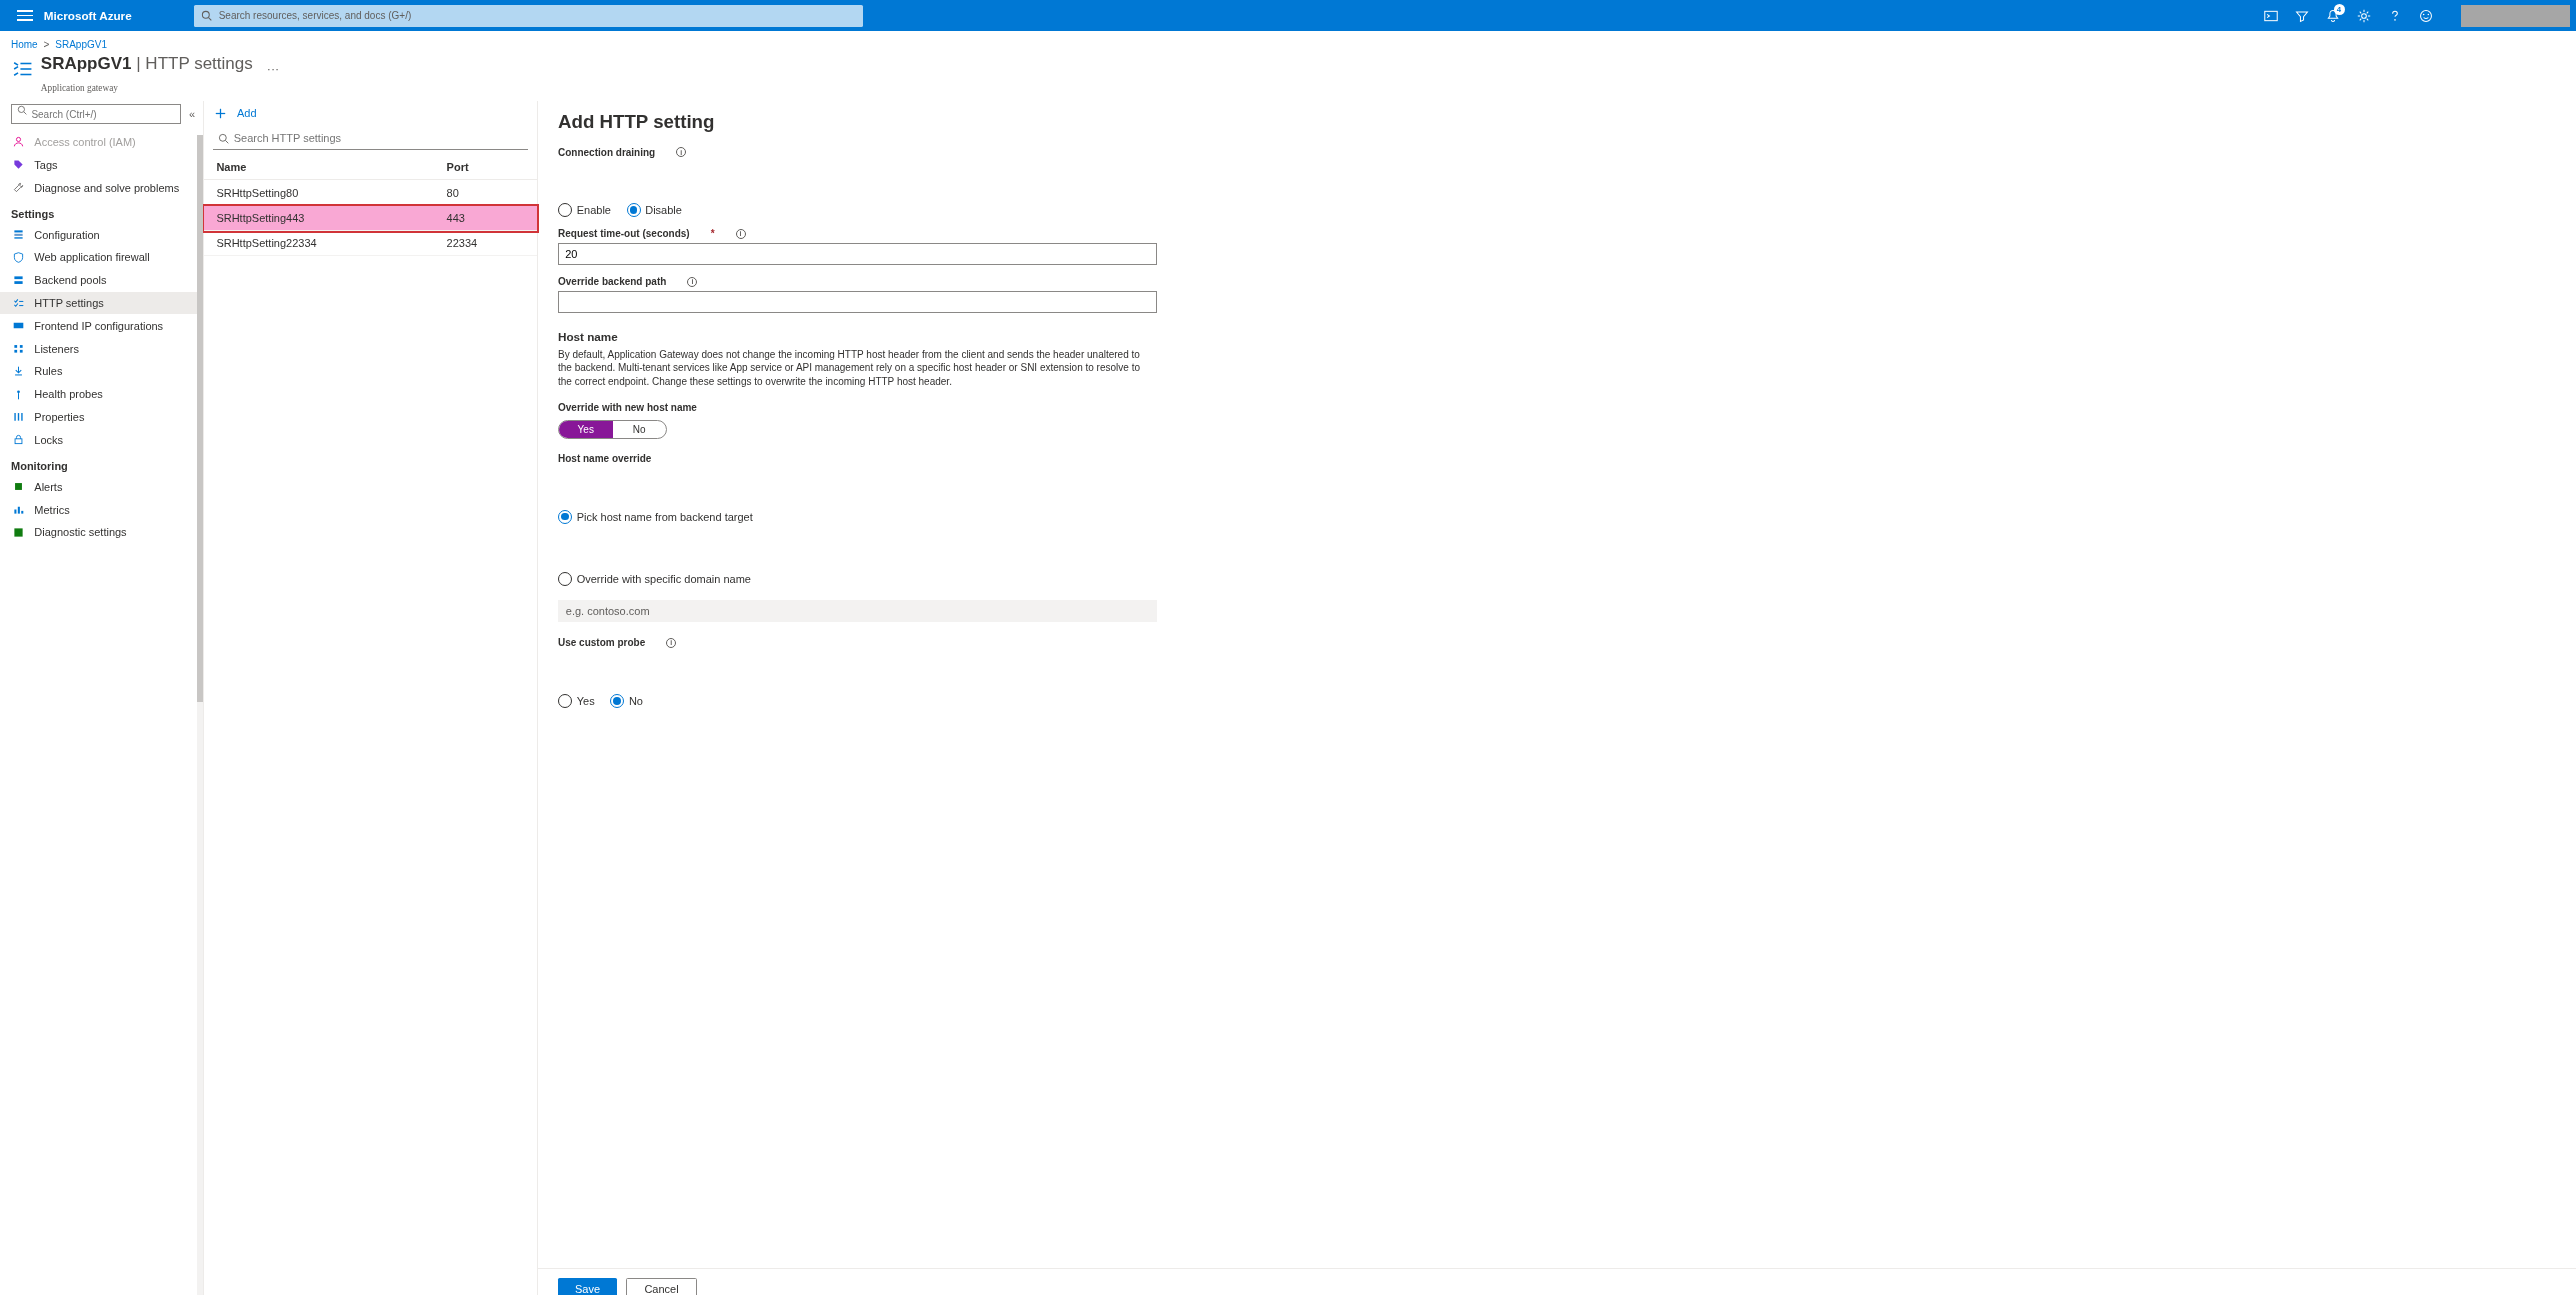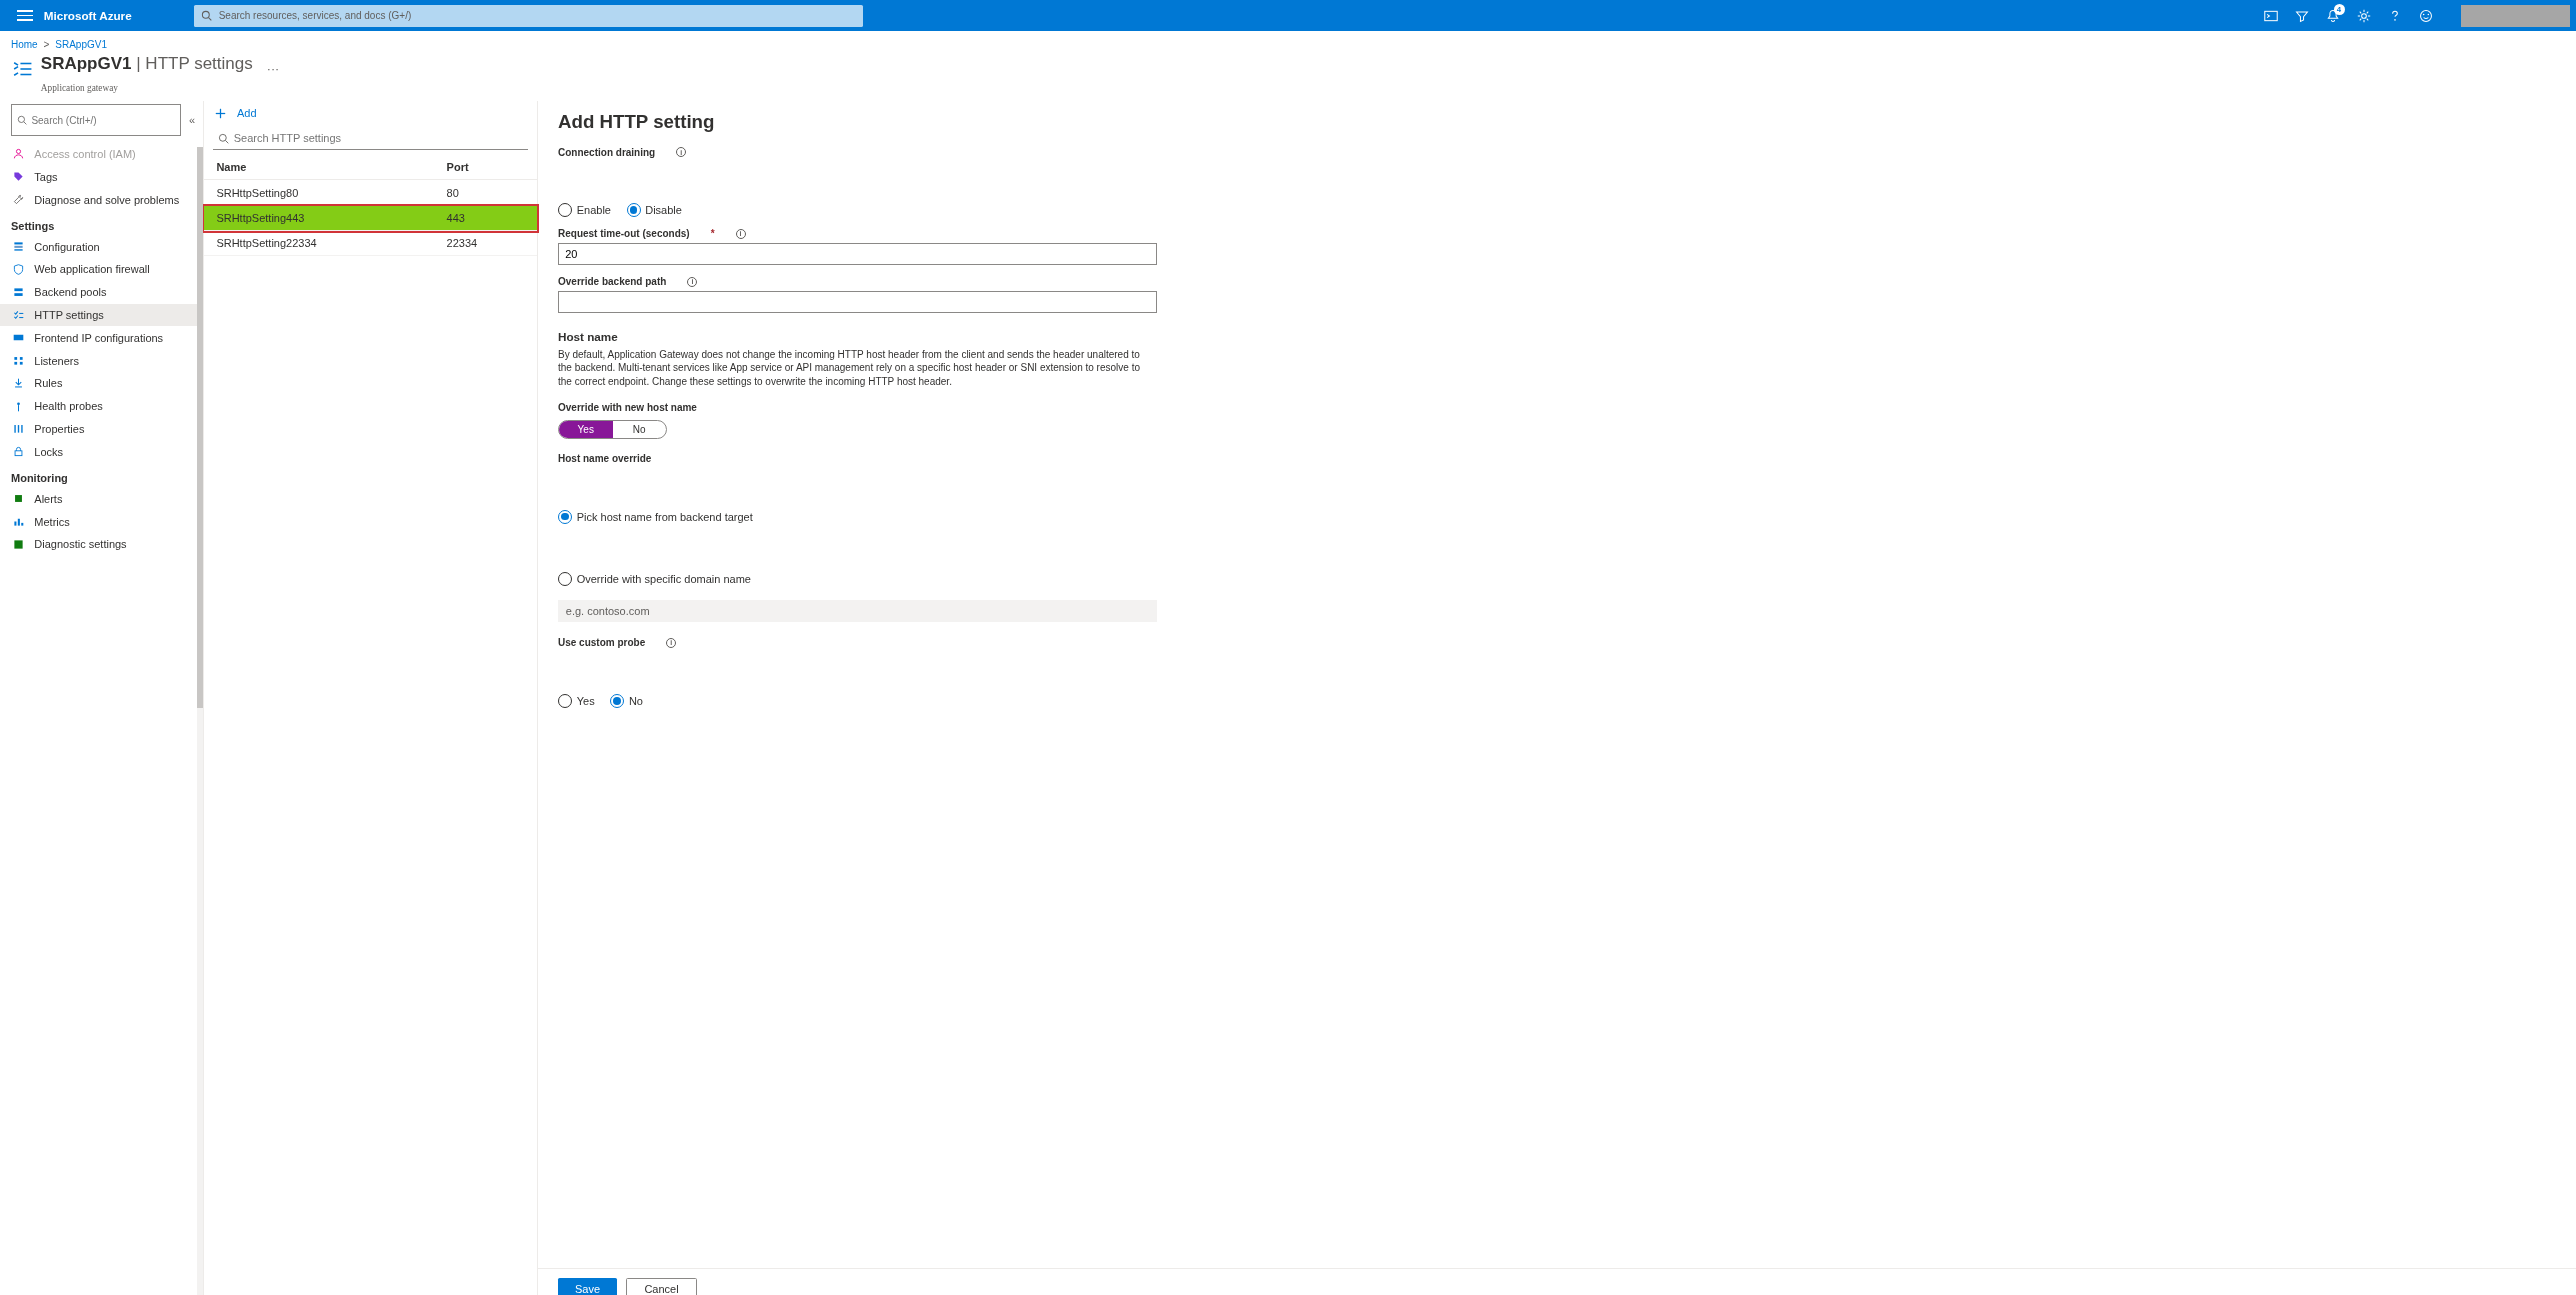--- a/index.html
+++ b/index.html
@@ -29,21 +29,21 @@
 .blade-icon { width:22px; height:22px; margin-right:7.8px; margin-top:3.1px; color:#0078d4; }
 .blade-title { font-size: 17px; font-weight:600; color:#323130; }
 .blade-title .thin { font-weight:400; color:#605e5c; }
 .blade-sub { font-size: 9.3px; color:#605e5c; margin-top:9px;font-family:Liberation Serif, serif; }
 .blade-more { margin-left: 14px; margin-top:7.8px; color:#605e5c; cursor:pointer; }
 
 
 .layout { display:flex; height: calc(100% - 86px); }
 .left-nav { width: 204px; border-right:0.8px solid #edebe9; display:flex; flex-direction:column; }
 .nav-search-row { display:flex; align-items:center; padding: 3.1px 7.8px 6.2px 11px; gap:7.8px; }
-.nav-search { flex:1; height:32px; border:0.8px solid #8a8886; display:flex; align-items:center; padding:0 4.7px; font-size:10px; color:#605e5c; }
+.nav-search { flex:1; height:20px; border:0.8px solid #8a8886; display:flex; padding:0 4.7px; font-size:10px; color:#605e5c; }
 .nav-search input { border:none; flex:1; outline:none; font-size:10px; }
 .nav-collapse { color:#605e5c; cursor:pointer; font-size:11px; }
 .nav-items { flex:1; overflow-y:auto; position:relative; }
 .nav-item { display:flex; align-items:center; padding: 5.4px 11px; font-size:11px; color:#323130; cursor:pointer; }
 .nav-item.selected { background:#edebe9; }
 .nav-item .ni { width:14px; margin-right:9.3px; display:flex; align-items:center; justify-content:center; }
 .nav-group { padding: 9.3px 11px 3.1px; font-size:11px; font-weight:600; color:#323130; }
 .nav-scroll { position:absolute; right:0; top:0; bottom:0; width:6.2px; }
 .nav-scroll-track { background:#f3f2f1; width:6.2px; height:100%; }
 .nav-scroll-thumb { background:#c8c6c4; width:6.2px; height:48%; margin-top:4.7px; }
@@ -54,21 +54,21 @@
 .cmd-add { color:#0078d4; display:flex; align-items:center; gap:11px; font-size:11px; cursor:pointer; }
 .list-search { margin: 0 9.3px; height:23px; border-bottom:0.8px solid #8a8886; display:flex; align-items:center; padding:0 4.7px; color:#605e5c; font-size:11px; }
 .list-search input { border:none; flex:1; outline:none; font-size:11px; }
 .tbl { margin-top:4.7px; }
 .thead { display:flex; padding: 6.2px 12.4px; font-size:11px; font-weight:600; border-bottom:0.8px solid #edebe9; }
 .thead .col-name { flex:1; }
 .thead .col-port { width:78px; }
 .trow { display:flex; padding: 6.2px 12.4px; font-size:11px; border-bottom:0.8px solid #f3f2f1; cursor:pointer; }
 .trow .col-name { flex:1; }
 .trow .col-port { width:78px; }
-.trow.highlight { background:#84cc16; outline:2.3px solid #d13438; outline-offset:-0.8px; }
+.trow.highlight { background:#f9a8d4; outline:2.3px solid #d13438; outline-offset:-0.8px; }
 
 
 .right { flex:1; display:flex; flex-direction:column; }
 .right-body { flex:1; overflow-y:auto; padding: 9.3px 20px 12.4px; }
 .right h1 { font-size:18.7px; font-weight:600; margin-bottom:14px; }
 .field-label { font-size:10px; color:#323130; margin-top:11px; display:flex; align-items:center; gap:21px;font-weight:bold; }
 .info-ic { width:10px; height:10px; border:0.8px solid #605e5c; border-radius:50%; display:inline-flex; align-items:center; justify-content:center; font-size:7px; color:#605e5c; }
 .req { color:#a4262c; }
 .radio-row { display:flex; gap:15.6px; margin-top:4.7px; align-items:center; }
 .radio { display:flex; align-items:center; gap:4.7px; cursor:pointer; font-size:11px;margin-top:41px; }

